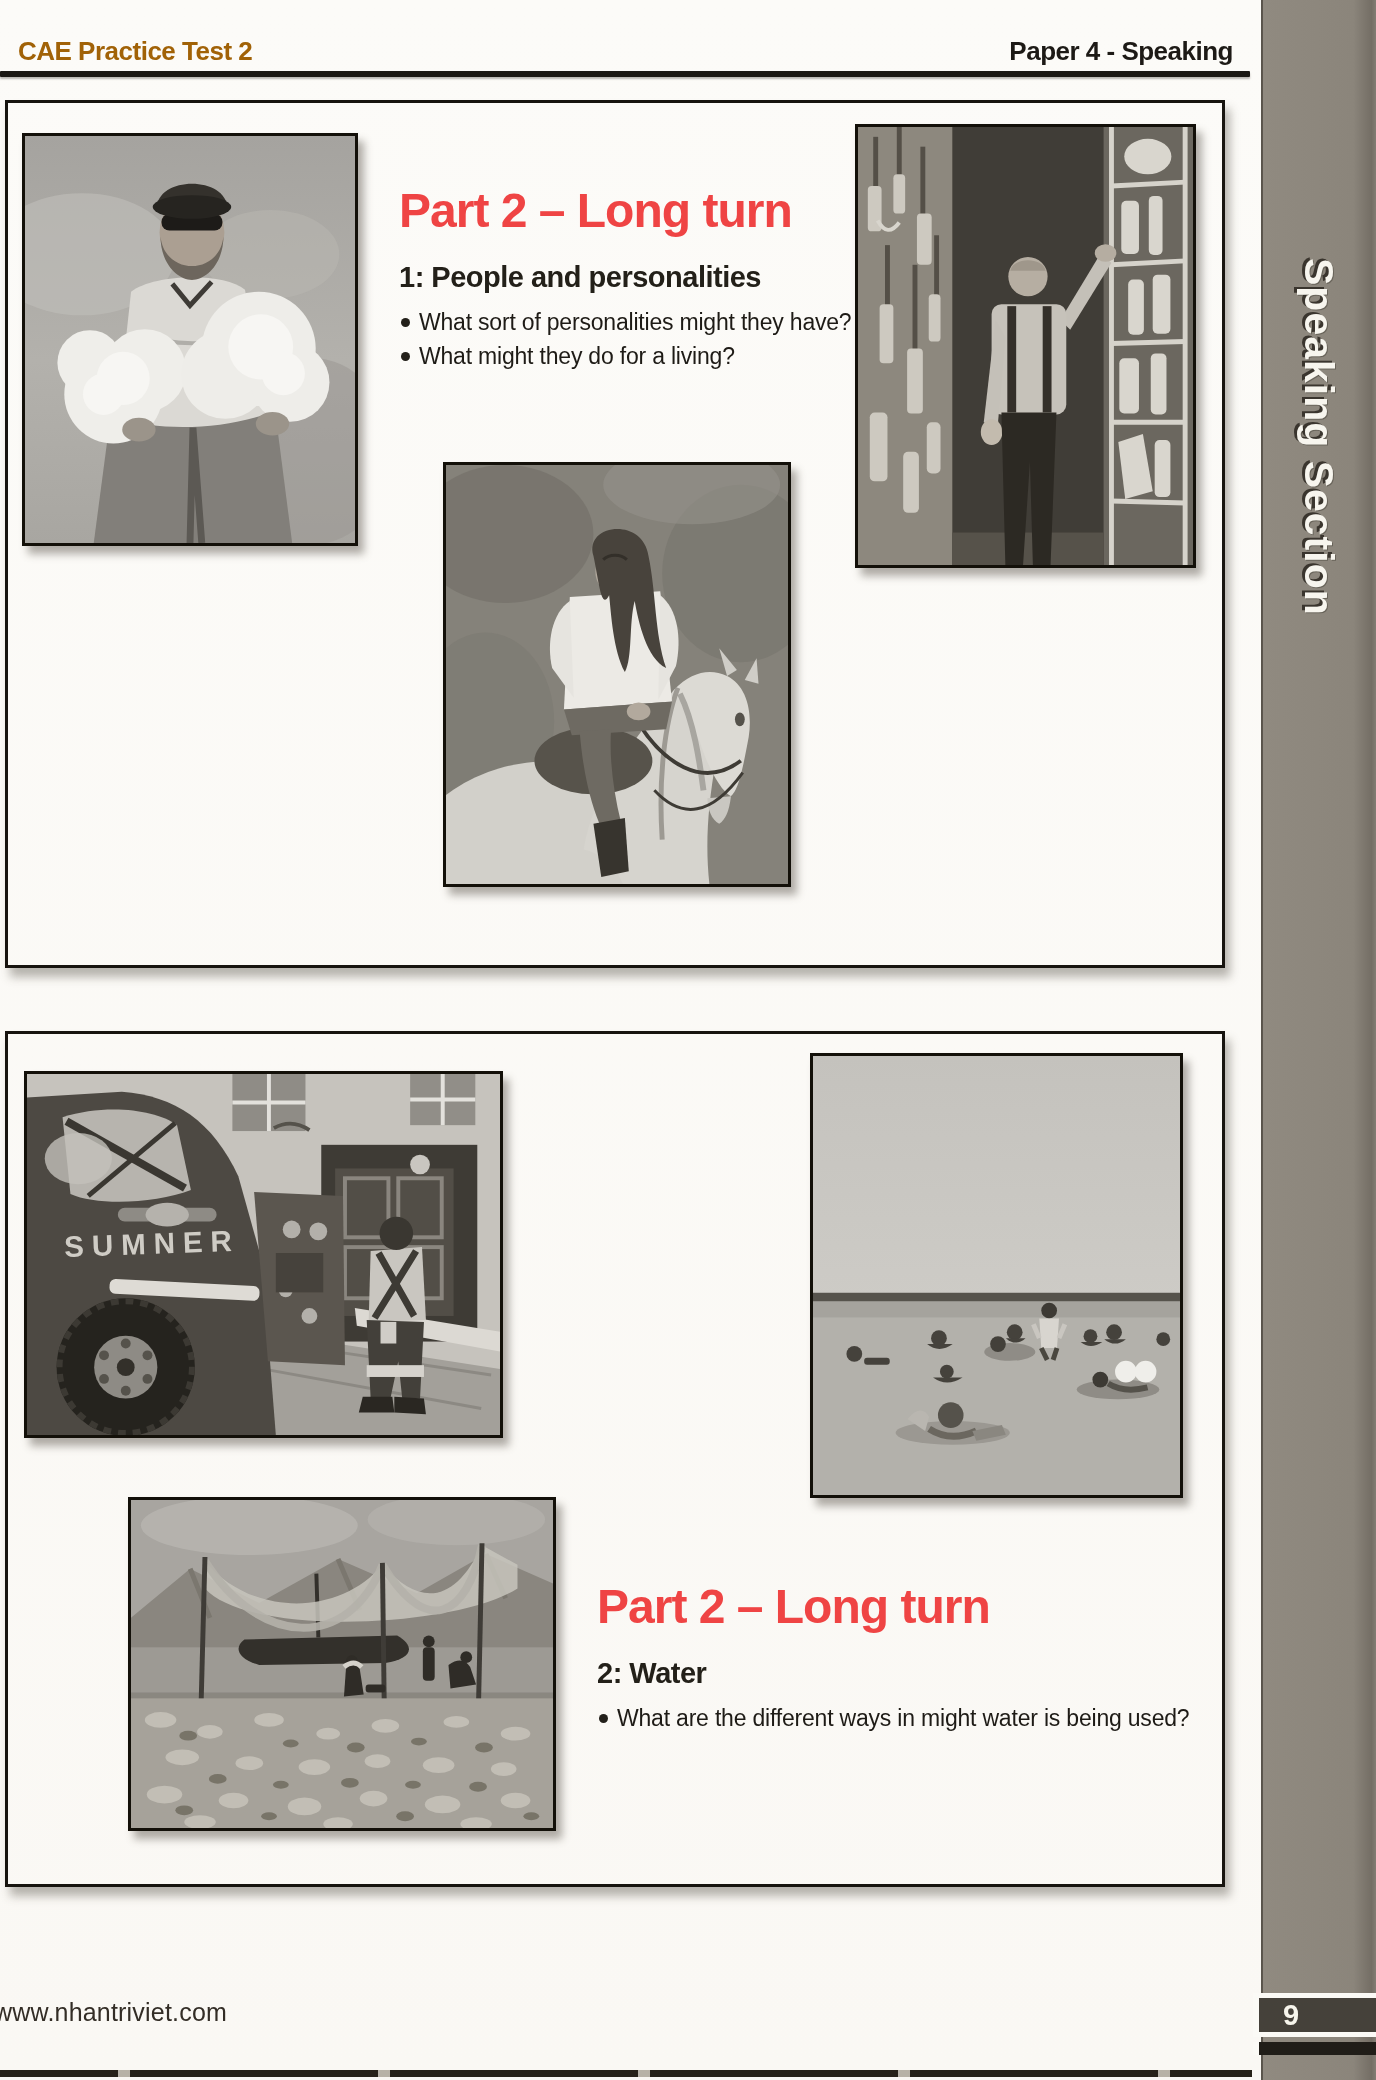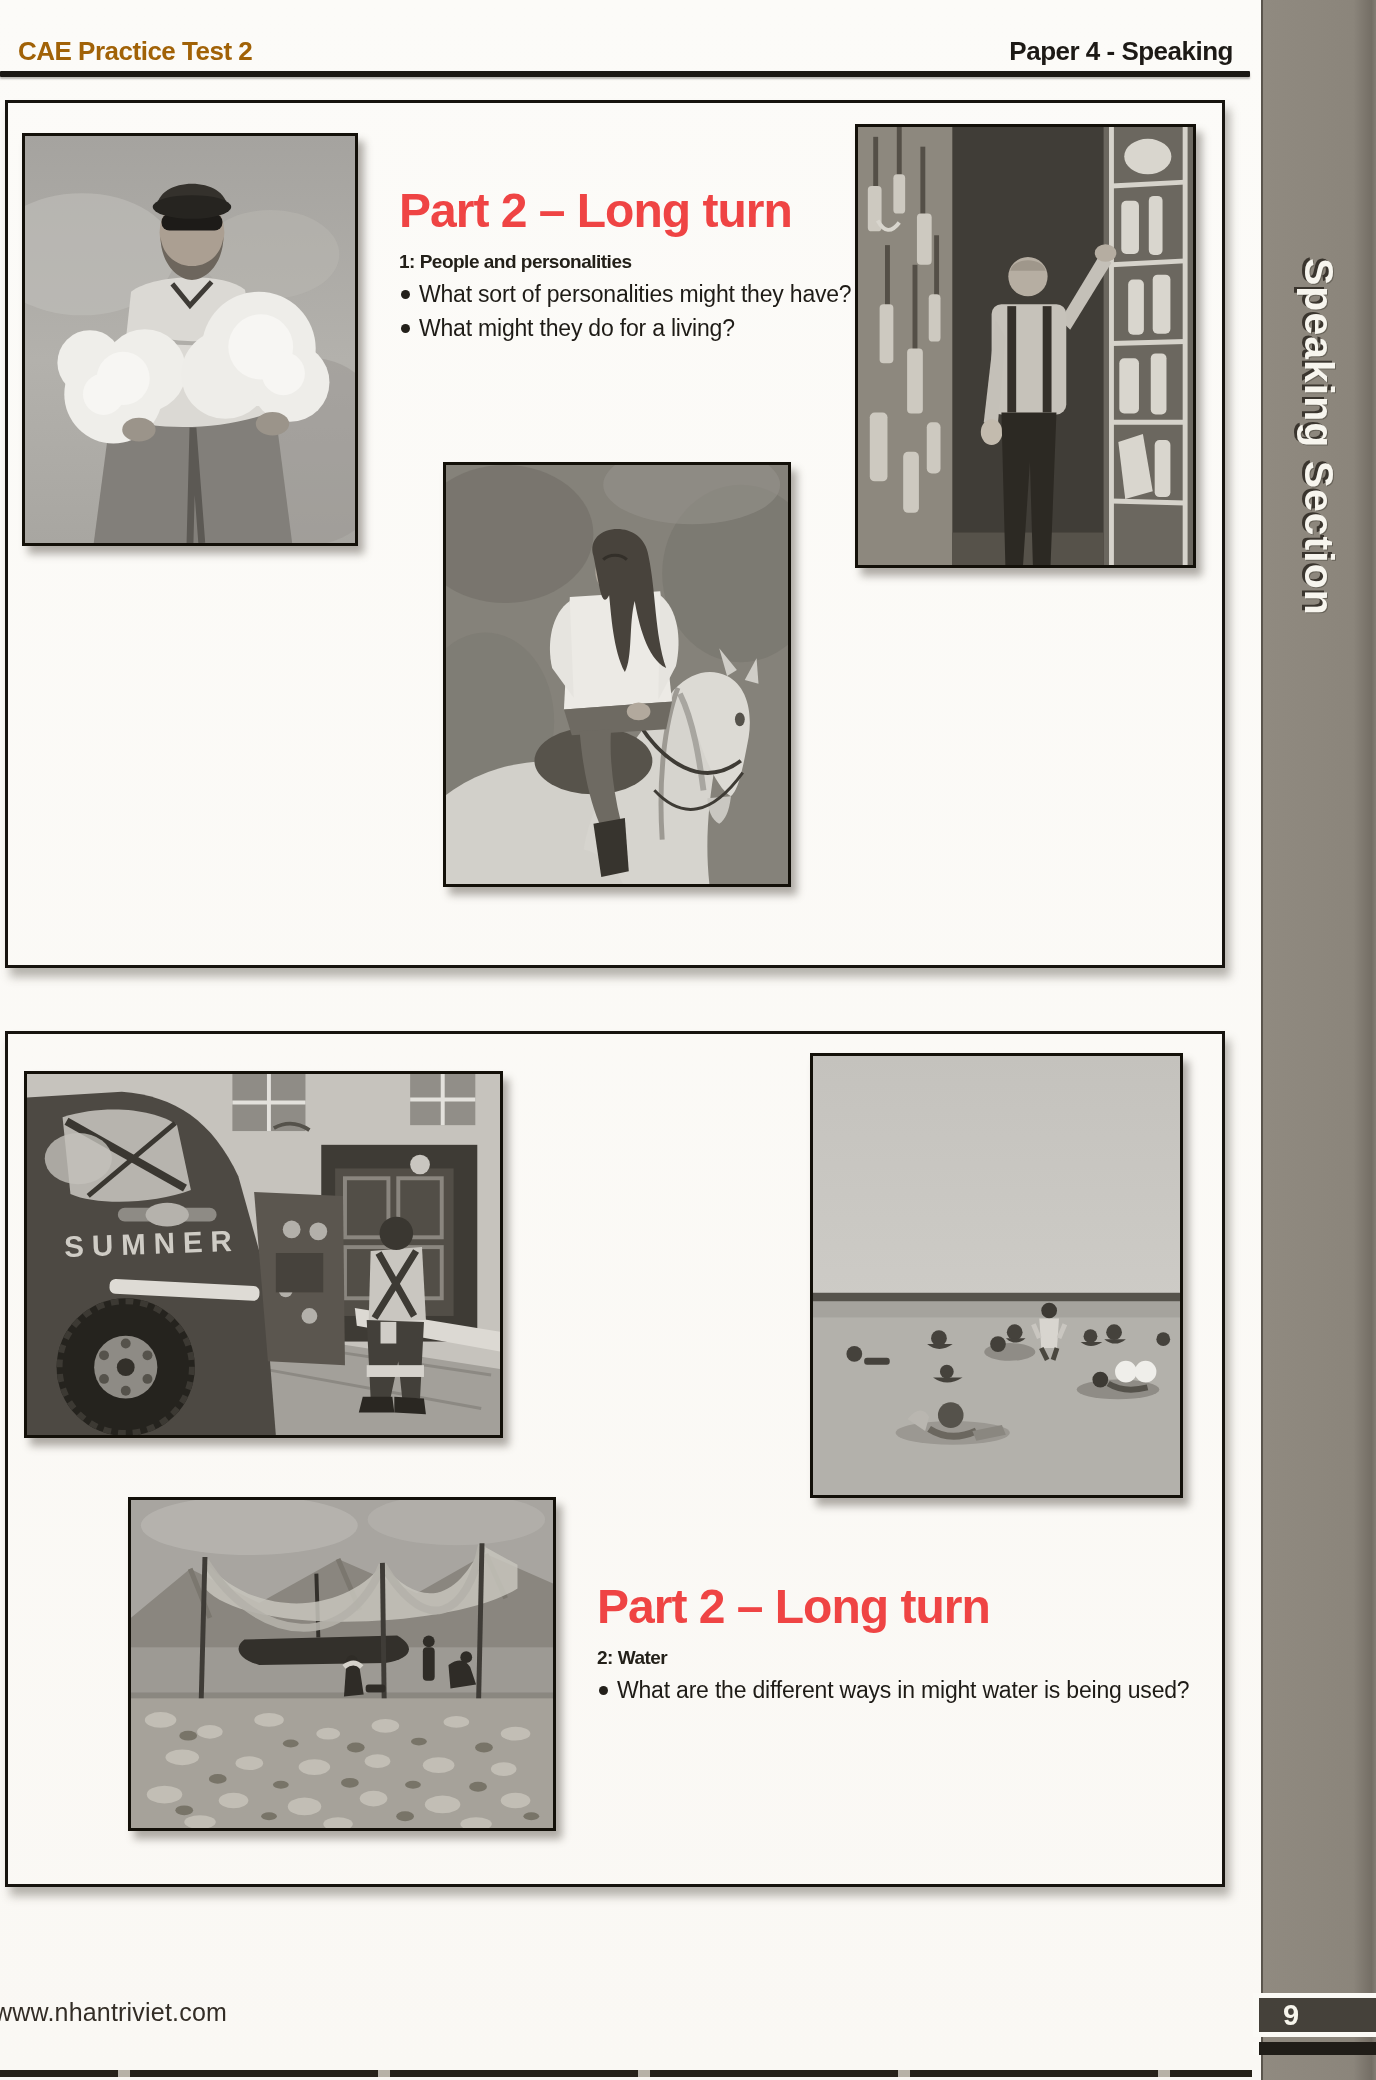--- a/index.html
+++ b/index.html
@@ -40,22 +40,22 @@
   .ph-workshop { left:855px; top:124px;  width:341px; height:444px; }
   .ph-horse    { left:443px; top:462px;  width:348px; height:425px; }
   .ph-truck    { left:24px;  top:1071px; width:479px; height:367px; }
   .ph-swim     { left:810px; top:1053px; width:373px; height:445px; }
   .ph-fish     { left:128px; top:1497px; width:428px; height:334px; }
 
   
   .prompt1 { left:399px; top:186px; width:470px; }
   .prompt2 { left:597px; top:1582px; width:600px; }
   .prompt-title { font-size:48px; font-weight:bold; letter-spacing:-1px; color:#ef4444; line-height:1.05; }
-  .prompt-sub   { font-size:19px; font-weight:bold; letter-spacing:-0.5px; color:#232019; margin-top:15px; }
-  .bullets { margin-top:5px; list-style:none; }
+  .prompt-sub   { font-size:29px; font-weight:bold; letter-spacing:-0.5px; color:#232019; margin-top:25px; }
+  .bullets { margin-top:12px; list-style:none; }
   .bullets li { position:relative; padding-left:20px; font-size:23px; line-height:1.44; color:#1e1b16; letter-spacing:-0.2px; }
   .bullets li::before {
     content:""; position:absolute; left:2px; top:12px;
     width:9px; height:9px; border-radius:50%; background:#23201a;
   }
 
   
   .sidebar {
     left:1261px; top:0; width:115px; height:2080px;
     background:linear-gradient(90deg,#908a80 0%,#8b857b 80%,#746e65 96%,#837d74 100%);

